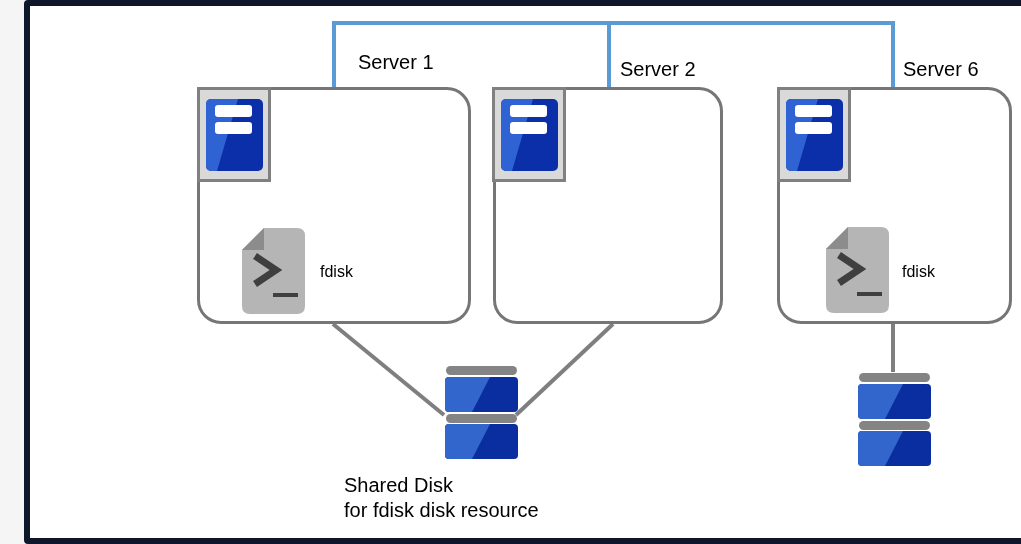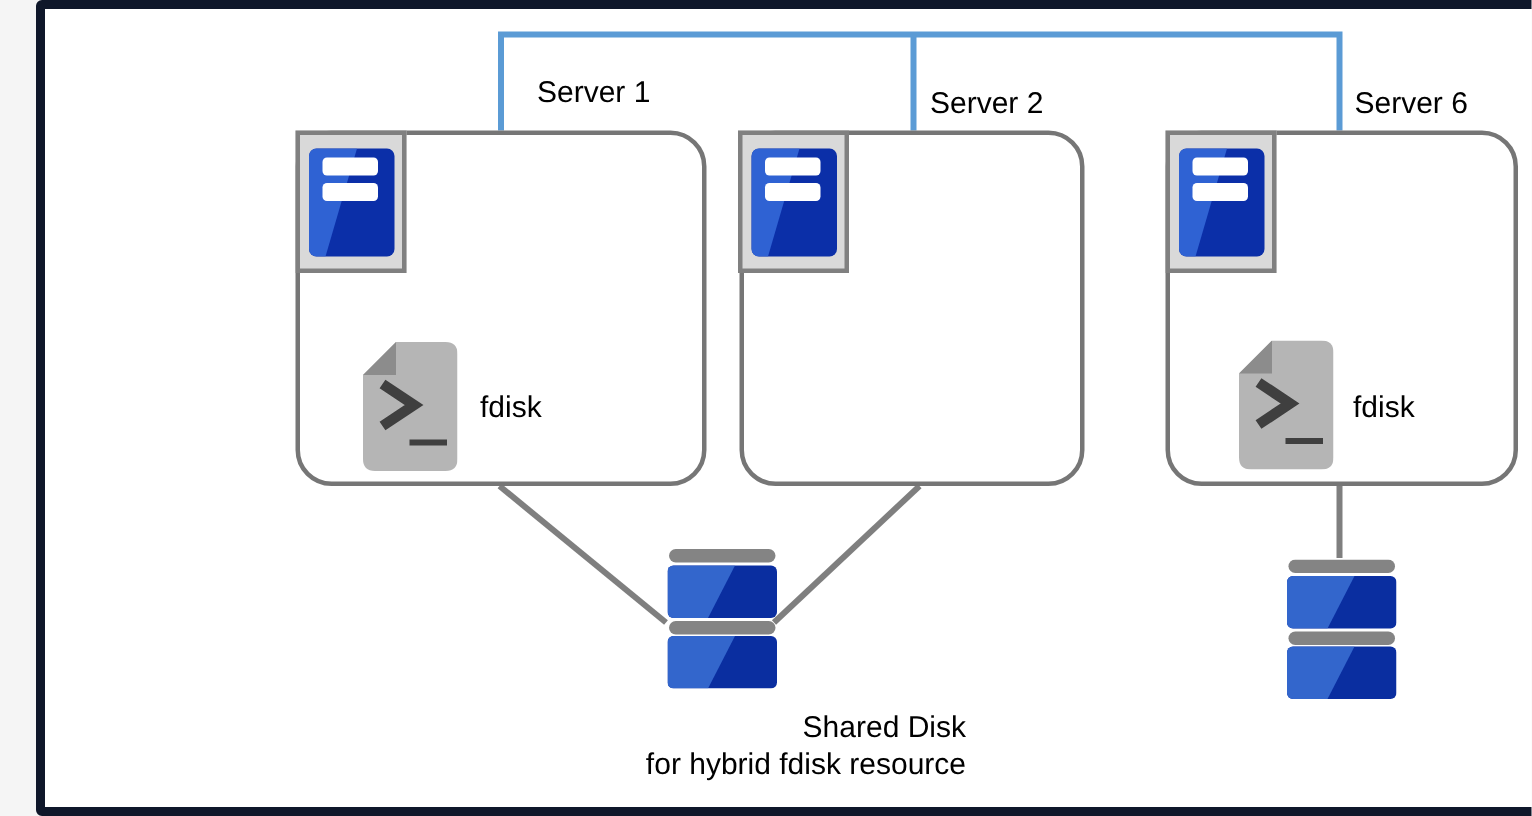--- a/index.html
+++ b/index.html
@@ -17,36 +17,36 @@
   #server-3-box{left:747px;width:235px;}
   .server-plate{
     position:absolute;top:81px;width:74px;height:95px;box-sizing:border-box;
     background:var(--plate-fill);border:3px solid var(--plate-border);
   }
   #server-1-plate{left:167px;}
   #server-2-plate{left:462px;}
   #server-3-plate{left:747px;}
   .server-plate svg{display:block;}
   .diagram-label{
-    position:absolute;color:#000;font-size:20px;line-height:24px;white-space:nowrap;
+    position:absolute;color:#000;font-size:16px;line-height:24px;white-space:nowrap;
   }
   .server-label{font-size:20px;}
   #server-1-label{left:328px;top:44px;}
   #server-2-label{left:590px;top:51px;text-align:right;}
   #server-3-label{left:873px;top:51px;}
   .fdisk-icon{position:absolute;width:63px;height:86px;}
   #fdisk-icon-1{left:212px;top:222px;}
   #fdisk-icon-3{left:796px;top:221px;}
   #fdisk-label-1{left:290px;top:254px;}
   #fdisk-label-3{left:872px;top:254px;}
   .disk-icon{position:absolute;width:73px;height:93px;}
   #shared-disk-icon{left:415px;top:360px;}
   #hybrid-disk-icon{left:828px;top:367px;}
   .disk-label{
-    position:absolute;width:300px;text-align:right;color:#000;
+    position:absolute;width:300px;text-align:left;color:#000;
     font-size:20px;line-height:25px;white-space:normal;
   }
   #shared-disk-label{left:314px;top:467px;}
   #hybrid-disk-label{left:713px;top:470px;}
 </style>
 </head>
 <body>
 
 <div id="canvas">
 
@@ -148,16 +148,16 @@
     </g>
     <rect x="1" y="48" width="71" height="9" rx="4.5" style="fill:var(--disk-bar)"></rect>
     <rect x="0" y="58" width="73" height="35" rx="4" style="fill:var(--disk-dark)"></rect>
     <g clip-path="url(#clipDiskBottom)">
       <polygon points="0,58 45,58 27,93 0,93" style="fill:var(--disk-light)"></polygon>
     </g>
   </svg>
 
   <div id="shared-disk-label" class="disk-label">
     <div>Shared Disk</div>
-    <div>for hybrid fdisk resource</div>
+    <div>for fdisk disk resource</div>
   </div>
 
 </div>
 
 </body></html>

